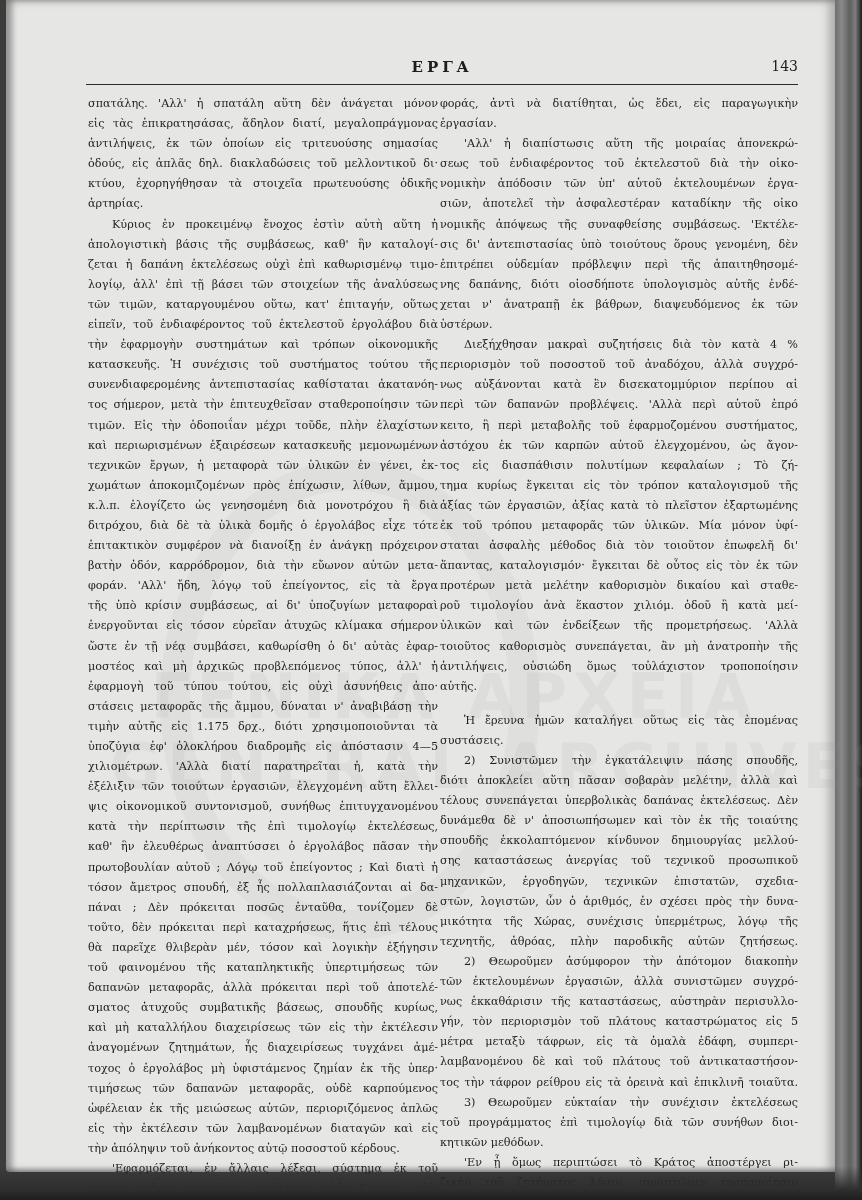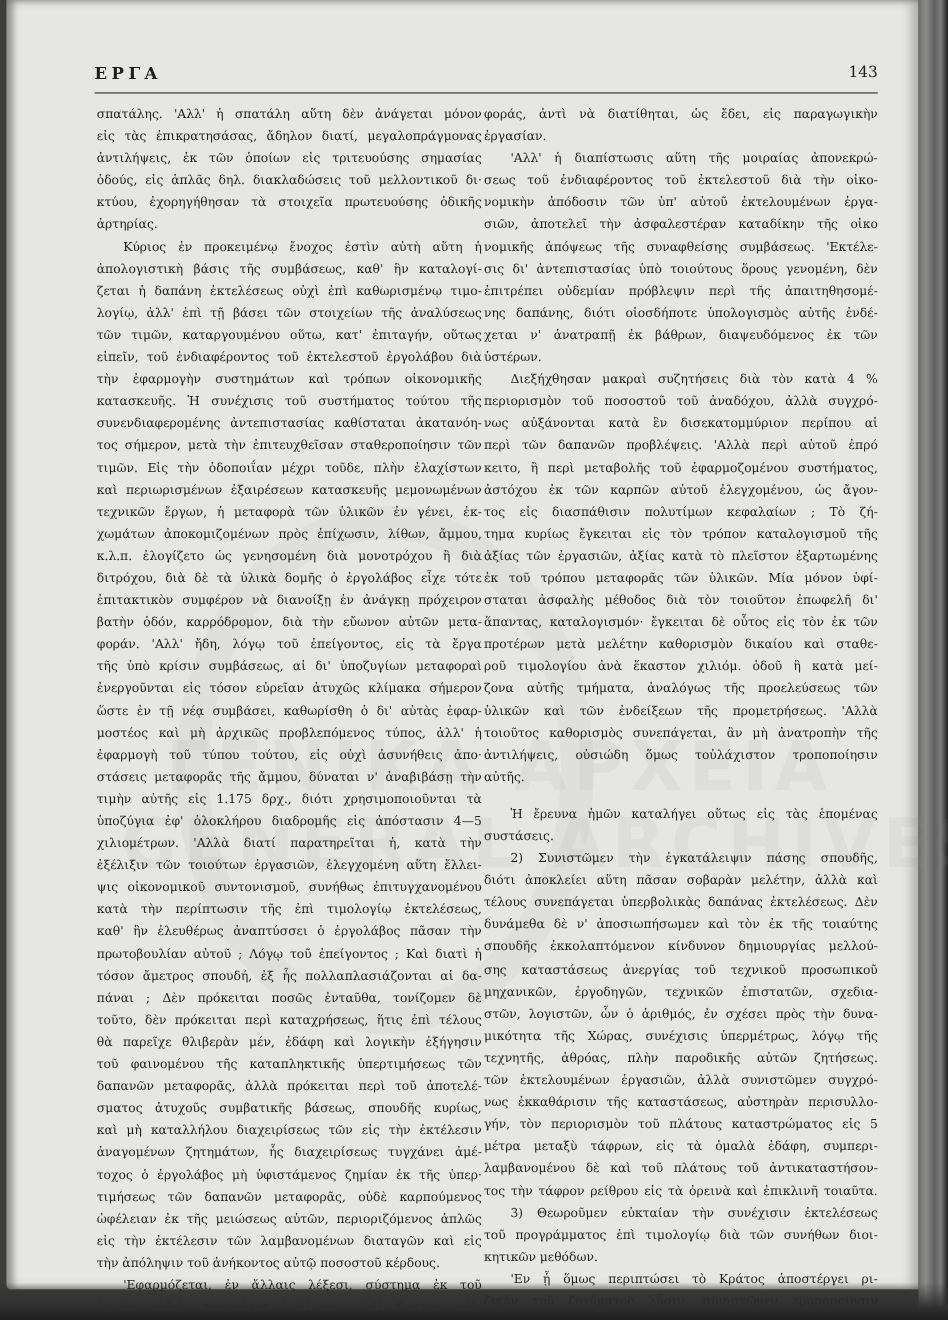--- a/index.html
+++ b/index.html
@@ -26,21 +26,21 @@
     position: absolute; left: 0; bottom: 0; width: 862px; height: 34px;
     background: linear-gradient(to bottom, rgba(40,40,40,0) 0%, #2e2e2e 70%, #1e1e1e 100%);
   }
   .header {
     position: absolute; left: 86px; top: 58px; width: 712px; height: 24px;
     font-family: "DejaVu Serif", serif;
     color: #1e1e1e;
   }
   .running-title {
     position: absolute; left: 0; right: 0; top: 0;
-    text-align: left; font-size: 15px; letter-spacing: 4px; font-weight: bold;
+    text-align: center; font-size: 15px; letter-spacing: 4px; font-weight: bold;
   }
   .page-number {
     position: absolute; right: 0; top: 0; font-size: 14px;
   }
   .rule {
     position: absolute; left: 86px; top: 84px; width: 712px; height: 0;
     border-top: 1.5px solid #2a2a2a;
   }
   .col {
     position: absolute; top: 94px; width: 350px;
@@ -128,21 +128,21 @@
     <span class="line">ὑποζύγια ἐφ' ὁλοκλήρου διαδρομῆς εἰς ἀπόστασιν 4—5</span>
     <span class="line">χιλιομέτρων. 'Αλλὰ διατί παρατηρεῖται ἡ, κατὰ τὴν</span>
     <span class="line">ἐξέλιξιν τῶν τοιούτων ἐργασιῶν, ἐλεγχομένη αὕτη ἔλλει-</span>
     <span class="line">ψις οἰκονομικοῦ συντονισμοῦ, συνήθως ἐπιτυγχανομένου</span>
     <span class="line">κατὰ τὴν περίπτωσιν τῆς ἐπὶ τιμολογίῳ ἐκτελέσεως,</span>
     <span class="line">καθ' ἣν ἐλευθέρως ἀναπτύσσει ὁ ἐργολάβος πᾶσαν τὴν</span>
     <span class="line">πρωτοβουλίαν αὐτοῦ ; Λόγῳ τοῦ ἐπείγοντος ; Καὶ διατὶ ἡ</span>
     <span class="line">τόσον ἄμετρος σπουδή, ἐξ ἧς πολλαπλασιάζονται αἱ δα-</span>
     <span class="line">πάναι ; Δὲν πρόκειται ποσῶς ἐνταῦθα, τονίζομεν δὲ</span>
     <span class="line">τοῦτο, δὲν πρόκειται περὶ καταχρήσεως, ἥτις ἐπὶ τέλους</span>
-    <span class="line">θὰ παρεῖχε θλιβερὰν μέν, ἐδάφη καὶ λογικὴν ἐξήγησιν</span>
+    <span class="line">θὰ παρεῖχε θλιβερὰν μέν, τόσον καὶ λογικὴν ἐξήγησιν</span>
     <span class="line">τοῦ φαινομένου τῆς καταπληκτικῆς ὑπερτιμήσεως τῶν</span>
     <span class="line">δαπανῶν μεταφορᾶς, ἀλλὰ πρόκειται περὶ τοῦ ἀποτελέ-</span>
     <span class="line">σματος ἀτυχοῦς συμβατικῆς βάσεως, σπουδῆς κυρίως,</span>
     <span class="line">καὶ μὴ καταλλήλου διαχειρίσεως τῶν εἰς τὴν ἐκτέλεσιν</span>
     <span class="line">ἀναγομένων ζητημάτων, ἧς διαχειρίσεως τυγχάνει ἀμέ-</span>
     <span class="line">τοχος ὁ ἐργολάβος μὴ ὑφιστάμενος ζημίαν ἐκ τῆς ὑπερ·</span>
     <span class="line">τιμήσεως τῶν δαπανῶν μεταφορᾶς, οὐδὲ καρπούμενος</span>
     <span class="line">ὠφέλειαν ἐκ τῆς μειώσεως αὐτῶν, περιοριζόμενος ἁπλῶς</span>
     <span class="line">εἰς τὴν ἐκτέλεσιν τῶν λαμβανομένων διαταγῶν καὶ εἰς</span>
     <span class="line last">τὴν ἀπόληψιν τοῦ ἀνήκοντος αὐτῷ ποσοστοῦ κέρδους.</span>
@@ -170,37 +170,37 @@
     <span class="line">κειτο, ἢ περὶ μεταβολῆς τοῦ ἐφαρμοζομένου συστήματος,</span>
     <span class="line">ἀστόχου ἐκ τῶν καρπῶν αὐτοῦ ἐλεγχομένου, ὡς ἄγον-</span>
     <span class="line">τος εἰς διασπάθισιν πολυτίμων κεφαλαίων ; Τὸ ζή-</span>
     <span class="line">τημα κυρίως ἔγκειται εἰς τὸν τρόπον καταλογισμοῦ τῆς</span>
     <span class="line">ἀξίας τῶν ἐργασιῶν, ἀξίας κατὰ τὸ πλεῖστον ἐξαρτωμένης</span>
     <span class="line">ἐκ τοῦ τρόπου μεταφορᾶς τῶν ὑλικῶν. Μία μόνον ὑφί-</span>
     <span class="line">σταται ἀσφαλὴς μέθοδος διὰ τὸν τοιοῦτον ἐπωφελῆ δι'</span>
     <span class="line">ἅπαντας, καταλογισμόν· ἔγκειται δὲ οὗτος εἰς τὸν ἐκ τῶν</span>
     <span class="line">προτέρων μετὰ μελέτην καθορισμὸν δικαίου καὶ σταθε-</span>
     <span class="line">ροῦ τιμολογίου ἀνὰ ἕκαστον χιλιόμ. ὁδοῦ ἢ κατὰ μεί-</span>
-    <span class="line">ζονα αὐτῆς τμήματα, ἀναλόγως τῆς προελεύσεως τῶν</span>
     <span class="line">ὑλικῶν καὶ τῶν ἐνδείξεων τῆς προμετρήσεως. 'Αλλὰ</span>
     <span class="line">τοιοῦτος καθορισμὸς συνεπάγεται, ἂν μὴ ἀνατροπὴν τῆς</span>
     <span class="line">ἀντιλήψεις, οὐσιώδη ὅμως τοὐλάχιστον τροποποίησιν</span>
     <span class="line last">αὐτῆς.</span>
     <span class="line indent gap">Ἡ ἔρευνα ἡμῶν καταλήγει οὕτως εἰς τὰς ἑπομένας</span>
     <span class="line last">συστάσεις.</span>
     <span class="line indent">2) Συνιστῶμεν τὴν ἐγκατάλειψιν πάσης σπουδῆς,</span>
     <span class="line">διότι ἀποκλείει αὕτη πᾶσαν σοβαρὰν μελέτην, ἀλλὰ καὶ</span>
     <span class="line">τέλους συνεπάγεται ὑπερβολικὰς δαπάνας ἐκτελέσεως. Δὲν</span>
     <span class="line">δυνάμεθα δὲ ν' ἀποσιωπήσωμεν καὶ τὸν ἐκ τῆς τοιαύτης</span>
     <span class="line">σπουδῆς ἐκκολαπτόμενον κίνδυνον δημιουργίας μελλού-</span>
     <span class="line">σης καταστάσεως ἀνεργίας τοῦ τεχνικοῦ προσωπικοῦ</span>
     <span class="line">μηχανικῶν, ἐργοδηγῶν, τεχνικῶν ἐπιστατῶν, σχεδια-</span>
     <span class="line">στῶν, λογιστῶν, ὧν ὁ ἀριθμός, ἐν σχέσει πρὸς τὴν δυνα-</span>
     <span class="line">μικότητα τῆς Χώρας, συνέχισις ὑπερμέτρως, λόγῳ τῆς</span>
     <span class="line">τεχνητῆς, ἀθρόας, πλὴν παροδικῆς αὐτῶν ζητήσεως.</span>
+    <span class="line indent">2) Θεωροῦμεν ἀσύμφορον τὴν ἀπότομον διακοπὴν</span>
     <span class="line">τῶν ἐκτελουμένων ἐργασιῶν, ἀλλὰ συνιστῶμεν συγχρό-</span>
     <span class="line">νως ἐκκαθάρισιν τῆς καταστάσεως, αὐστηρὰν περισυλλο-</span>
     <span class="line">γήν, τὸν περιορισμὸν τοῦ πλάτους καταστρώματος εἰς 5</span>
     <span class="line">μέτρα μεταξὺ τάφρων, εἰς τὰ ὁμαλὰ ἐδάφη, συμπερι-</span>
     <span class="line">λαμβανομένου δὲ καὶ τοῦ πλάτους τοῦ ἀντικαταστήσον-</span>
     <span class="line">τος τὴν τάφρον ρείθρου εἰς τὰ ὀρεινὰ καὶ ἐπικλινῆ τοιαῦτα.</span>
     <span class="line indent">3) Θεωροῦμεν εὐκταίαν τὴν συνέχισιν ἐκτελέσεως</span>
     <span class="line">τοῦ προγράμματος ἐπὶ τιμολογίῳ διὰ τῶν συνήθων διοι-</span>
     <span class="line last">κητικῶν μεθόδων.</span>
     <span class="line indent">'Εν ᾗ ὅμως περιπτώσει τὸ Κράτος ἀποστέργει ρι-</span>

